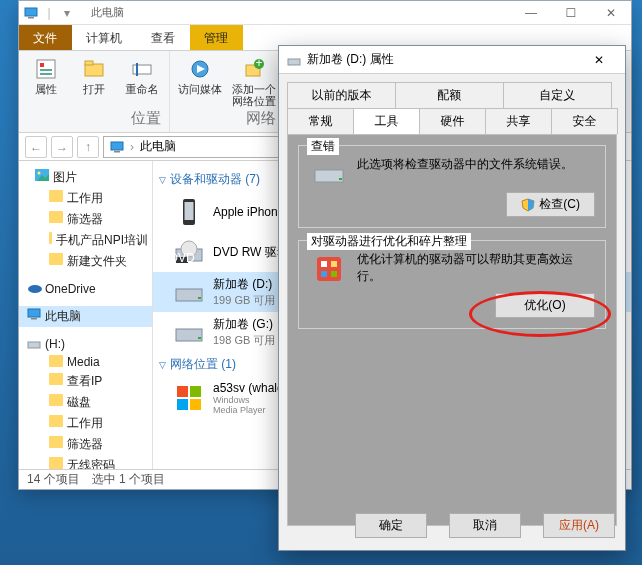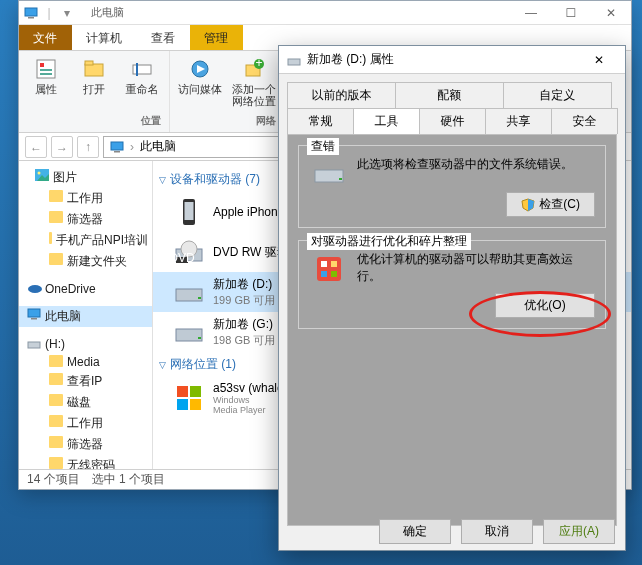--- a/index.html
+++ b/index.html
@@ -23,21 +23,21 @@
 .menubar .tab { padding: 5px 14px; font-size: 12px; color: #333; border-right: 1px solid transparent; }
 .menubar .tab.active { background: #a16207; color: #fff; }
 .menubar .tab.green { background: #eab308; color: #222; }
 
 .ribbon { height: 82px; display: flex; background: #f5f6f7; border-bottom: 1px solid #d0d0d0; }
 .ribbon .grp { display: flex; flex-direction: column; align-items: flex-end; justify-content: flex-start; padding: 6px 8px 2px; border-right: 1px solid #e2e2e2; }
 .ribbon .grp .row { display: flex; gap: 10px; }
 .ribbon .btn { display: flex; flex-direction: column; align-items: center; gap: 2px; min-width: 38px; }
 .ribbon .btn .ic { width: 24px; height: 24px; display: flex; align-items: center; justify-content: center; }
 .ribbon .btn .lbl { font-size: 11px; color: #333; text-align: center; line-height: 1.1; }
-.ribbon .grplabel { font-size: 10px; color: #777; margin-top: auto; padding-bottom: 2px; font-weight: bold; }
+.ribbon .grplabel { font-size: 15px; color: #777; margin-top: auto; padding-bottom: 2px; }
 
 .addr { height: 28px; display: flex; align-items: center; gap: 4px; padding: 3px 6px; border-bottom: 1px solid #d0d0d0; background: #fff; }
 .addr .nav { width: 22px; height: 22px; border: 1px solid #ccc; border-radius: 2px; display: inline-flex; align-items: center; justify-content: center; color: #888; }
 .addr .path { flex: 1; height: 22px; border: 1px solid #b0b0b0; display: flex; align-items: center; padding: 0 6px; gap: 6px; }
 
 .main { display: flex; height: calc(100% - 24px - 26px - 82px - 28px - 20px); }
 .tree { width: 134px; border-right: 1px solid #e0e0e0; overflow: hidden; padding-top: 6px; }
 .tree .node { display: flex; align-items: flex-start; gap: 4px; padding: 2px 4px 2px 16px; font-size: 12px; color: #222; white-space: nowrap; }
 .tree .node.sel { background: #cde8ff; }
 .tree .node .fic { width: 14px; height: 12px; background: #ffd76b; border-radius: 1px; display: inline-block; }
@@ -70,21 +70,21 @@
 .dialog .tabs .row2 .t { width: 24.7%; }
 .dialog .tabs .row1, .dialog .tabs .row2 { display: flex; width: 100%; }
 .dialog .tabs .t.active { background: #fff; position: relative; z-index: 2; }
 .dialog .tabbody { background: #a3a3a3; margin: 0 8px 8px; border: 1px solid #c0c0c0; height: 392px; padding: 10px; position: relative; }
 .fieldset { border: 1px solid #d0d0d0; padding: 10px; margin-bottom: 12px; position: relative; }
 .fieldset .legend { position: absolute; top: -8px; left: 8px; background: #fff; padding: 0 4px; font-size: 12px; }
 .fieldset .desc { font-size: 12px; padding-left: 48px; position: relative; min-height: 28px; }
 .fieldset .dicn { position: absolute; left: 4px; top: 2px; width: 32px; height: 32px; }
 .btnw { display: inline-flex; align-items: center; justify-content: center; gap: 4px; border: 1px solid #adadad; background: #e1e1e1; padding: 3px 14px; font-size: 12px; }
 .fieldset .btnrow { text-align: right; margin-top: 8px; }
-.dlgbtns { position: absolute; bottom: 6px; right: 10px; display: flex; gap: 10px; }
+.dlgbtns { position: absolute; bottom: 12px; right: 10px; display: flex; gap: 22px; }
 .dlgbtns .btnw { min-width: 72px; }
 
 .red-oval { position: absolute; border: 3px solid #e3201b; border-radius: 50%; width: 142px; height: 46px; pointer-events: none; }
 
 svg { display: block; }
 </style>
 </head>
 <body>
 
 <div class="explorer">
@@ -420,15 +420,15 @@
         <span class="btnw" style="min-width:100px;">
           <span>优化(O)</span>
         </span>
       </div>
       <div class="red-oval" style="left:170px; top:50px;"></div>
     </div>
   </div>
   <div class="dlgbtns">
     <span class="btnw">确定</span>
     <span class="btnw">取消</span>
-    <span class="btnw" style="color:#4d7c0f;">应用(A)</span>
+    <span class="btnw" style="color:#c2410c;">应用(A)</span>
   </div>
 </div>
 
 </body></html>

